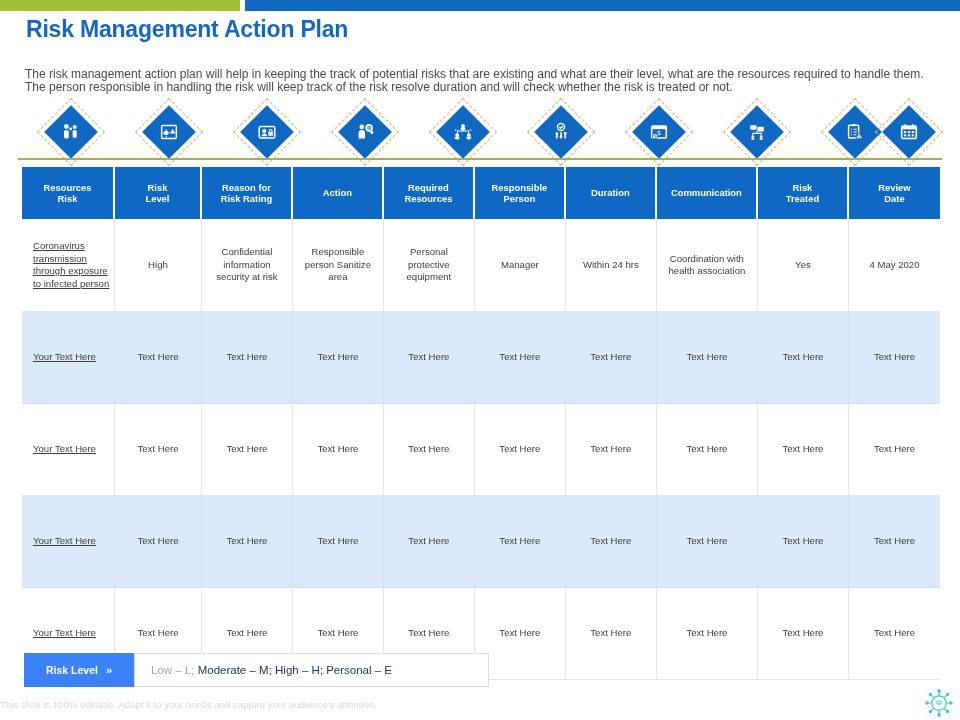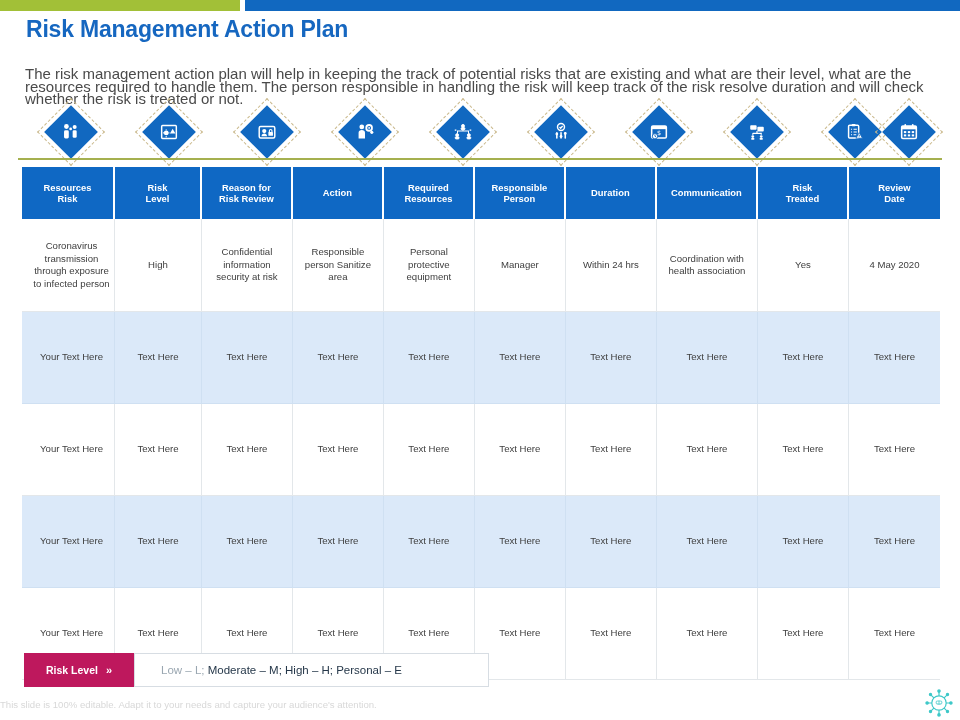--- a/index.html
+++ b/index.html
@@ -20,21 +20,21 @@
   
   .title{
     position:absolute;left:26px;top:16px;
     font-size:23px;font-weight:bold;color:#1667c0;
     letter-spacing:-0.2px;
   }
 
   
   .intro{
     position:absolute;left:25px;top:68px;width:910px;
-    font-size:15px;color:#4a4a4a;line-height:12.5px;
+    font-size:12px;color:#4a4a4a;line-height:12.5px;
   }
 
   
   .diamond-row{
     position:absolute;left:25px;top:106px;width:910px;height:52px;
   }
   .diamond{
     position:absolute;top:0;width:52px;height:52px;
   }
   .diamond .dash{
@@ -83,42 +83,43 @@
     color:#404040;
     font-size:9.6px;
     text-align:center;vertical-align:middle;
     padding:6px 4px;
     line-height:12.5px;
     border-right:1px solid #e3e7ea;
     border-bottom:1px solid #e3e7ea;
   }
   table.plan td:last-child{border-right:none;}
   table.plan td.first-col{
-    text-align:center;
+    text-align:left;
     padding-left:11px;
+    text-decoration:underline;
   }
   tr.row-white td{background:#ffffff;}
   tr.row-blue  td{background:#dbe9f9;border-right:1px solid #cfe0f2;border-bottom:1px solid #cfe0f2;}
   tr.row-blue td:last-child{border-right:none;}
   tr.r1 td{height:80px;}
   tr.r2 td,tr.r3 td,tr.r4 td,tr.r5 td{height:79px;margin-top:35px;}
 
   
   .legend{
     position:absolute;left:24px;top:653px;height:34px;display:flex;align-items:stretch;
   }
   .legend-badge{
-    width:110px;background:#be185d;color:#ffffff;
+    width:110px;background:#3b82f6;color:#ffffff;
     display:flex;align-items:center;justify-content:center;gap:8px;
     font-size:10.5px;font-weight:bold;
   }
   .legend-badge .chev{font-size:11px;font-weight:bold;}
   .legend-box{
     width:355px;background:#ffffff;border:1px solid #d7dde3;
-    display:flex;align-items:center;padding-left:26px;box-sizing:border-box;
+    display:flex;align-items:center;padding-left:16px;box-sizing:border-box;
     font-size:11.5px;color:#30475e;
   }
   .legend-box b{font-weight:normal;color:#26384a;}
   .legend-box .dim{color:#9aa7b1;}
 
   
   .footer{
     position:absolute;left:0;top:699px;width:960px;text-align:left;
     font-size:9.6px;color:#d8d8d8;
   }
@@ -323,21 +324,21 @@
         <th>
           <span>Resources</span><br>
           <span>Risk</span>
         </th>
         <th>
           <span>Risk</span><br>
           <span>Level</span>
         </th>
         <th>
           <span>Reason for</span><br>
-          <span>Risk Review</span>
+          <span>Risk Rating</span>
         </th>
         <th>
           <span>Action</span>
         </th>
         <th>
           <span>Required</span><br>
           <span>Resources</span>
         </th>
         <th>
           <span>Responsible</span><br>

